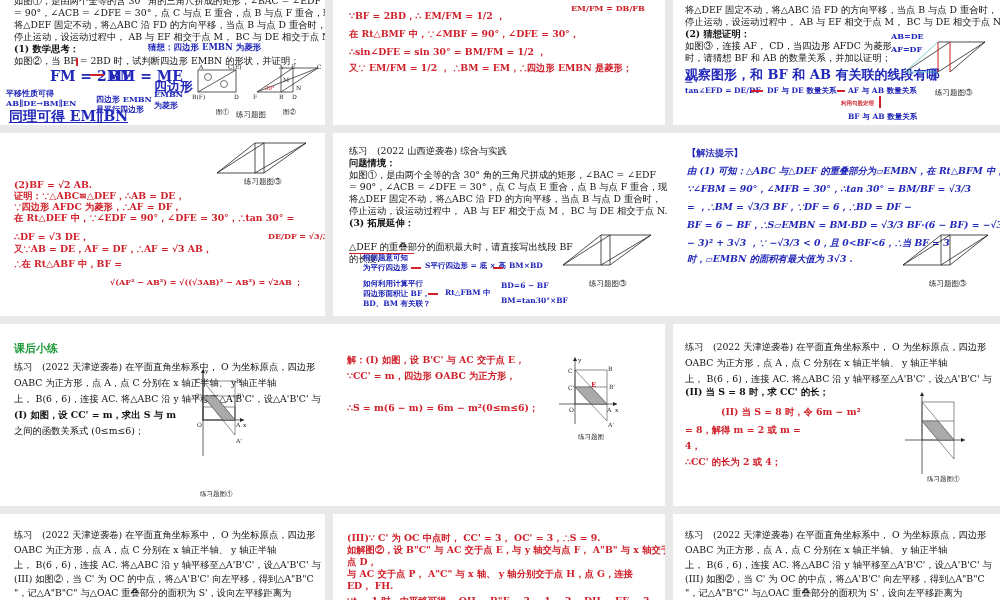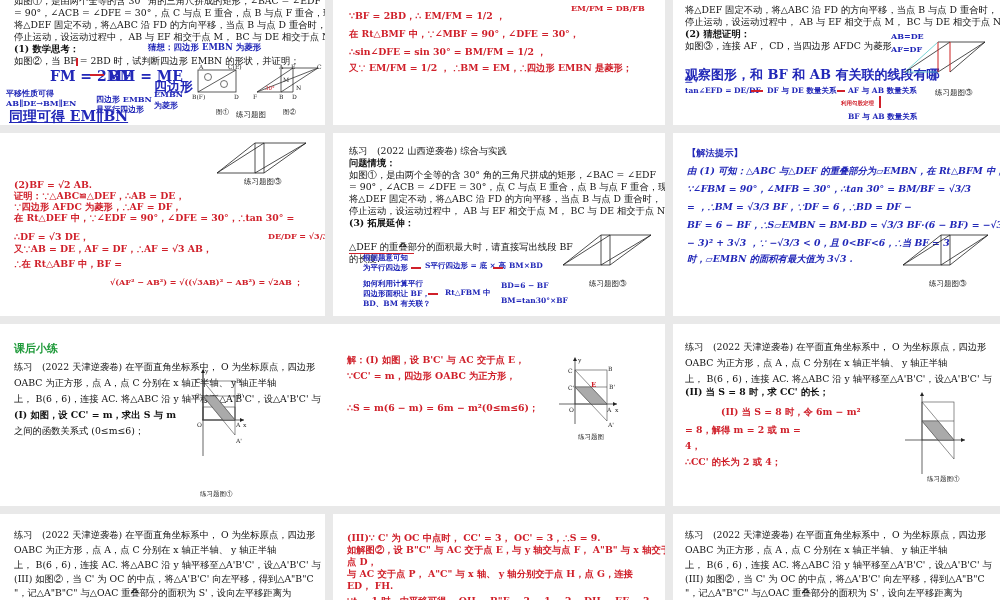--- a/index.html
+++ b/index.html
@@ -76,20 +76,21 @@
   <div class="t r" style="left:16px;top:28px;">在 Rt△BMF 中，∵∠MBF = 90°，∠DFE = 30°，</div>
   <div class="t r" style="left:16px;top:46px;">∴sin∠DFE = sin 30° = BM/FM = 1/2 ，</div>
   <div class="t r" style="left:16px;top:62px;">又∵ EM/FM = 1/2 ， ∴BM = EM，∴四边形 EMBN 是菱形；</div>
 </div>
 
 <div class="slide" style="left:673px;top:0;width:327px;height:125px;">
   <div class="t k" style="left:12px;top:4px;">将△DEF 固定不动，将△ABC 沿 FD 的方向平移，当点 B 与点 D 重合时，</div>
   <div class="t k" style="left:12px;top:16px;">停止运动，设运动过程中， AB 与 EF 相交于点 M， BC 与 DE 相交于点 N.</div>
   <div class="t k bold" style="left:12px;top:28px;">(2) 猜想证明：</div>
   <div class="t k" style="left:12px;top:40px;">如图③，连接 AF， CD，当四边形 AFDC 为菱形</div>
+  <div class="t k" style="left:12px;top:52px;">时，请猜想 BF 和 AB 的数量关系，并加以证明；</div>
   <div class="hint" style="left:218px;top:31px;font-size:8px;">AB=DE</div>
   <div class="hint" style="left:218px;top:44px;font-size:8px;">AF=DF</div>
   <div class="hint" style="left:12px;top:66px;font-size:13px;">观察图形，和 BF 和 AB 有关联的线段有哪</div>
   <div class="hint" style="left:12px;top:75px;font-size:7.5px;">些？</div>
   <div class="hint" style="left:12px;top:86px;font-size:7.5px;">tan∠EFD = DE/DF</div>
   <div style="position:absolute;left:78px;top:90px;width:12px;height:1.5px;background:#d0202a;"></div>
   <div class="hint" style="left:94px;top:86px;font-size:7.5px;">DF 与 DE 数量关系</div>
   <div style="position:absolute;left:164px;top:90px;width:8px;height:1.5px;background:#d0202a;"></div>
   <div class="hint" style="left:175px;top:86px;font-size:7.5px;">AF 与 AB 数量关系</div>
   <div class="hint" style="left:168px;top:100px;font-size:5.5px;color:#d0202a;">利用勾股定理</div>
@@ -125,21 +126,21 @@
     <line x1="255" y1="10" x2="306" y2="10" stroke="#222" stroke-width="0.8"></line>
     <line x1="217" y1="40" x2="264" y2="10" stroke="#222" stroke-width="0.8"></line>
     <line x1="255" y1="10" x2="255" y2="40" stroke="#222" stroke-width="0.8"></line>
     <line x1="264" y1="10" x2="264" y2="40" stroke="#222" stroke-width="0.8"></line>
     <line x1="255" y1="40" x2="306" y2="10" stroke="#222" stroke-width="0.8"></line>
     <line x1="264" y1="40" x2="306" y2="10" stroke="#222" stroke-width="0.8"></line>
   </svg>
   <div class="cap" style="left:244px;top:44px;">练习题图③</div>
 </div>
 
-<div class="slide" style="left:333px;top:133px;width:332px;height:183px;">
+<div class="slide" style="left:333px;top:133px;width:332px;height:183px;padding-left:32px;">
   <div class="t k" style="left:16px;top:12px;">练习　(2022 山西逆袭卷) 综合与实践</div>
   <div class="t k bold" style="left:16px;top:24px;">问题情境：</div>
   <div class="t k" style="left:16px;top:36px;">如图①，是由两个全等的含 30° 角的三角尺拼成的矩形，∠BAC = ∠EDF</div>
   <div class="t k" style="left:16px;top:48px;">= 90°，∠ACB = ∠DFE = 30°，点 C 与点 E 重合，点 B 与点 F 重合，现</div>
   <div class="t k" style="left:16px;top:60px;">将△DEF 固定不动，将△ABC 沿 FD 的方向平移，当点 B 与点 D 重合时，</div>
   <div class="t k" style="left:16px;top:72px;">停止运动，设运动过程中， AB 与 EF 相交于点 M， BC 与 DE 相交于点 N.</div>
   <div class="t k bold" style="left:16px;top:84px;">(3) 拓展延伸：</div>
   <div class="t k" style="left:16px;top:108px;">△DEF 的重叠部分的面积最大时，请直接写出线段 BF</div>
   <div class="t k" style="left:16px;top:120px;">的长度.</div>
   <div style="position:absolute;left:16px;top:120px;width:65px;height:1px;background:#d0202a;"></div>

